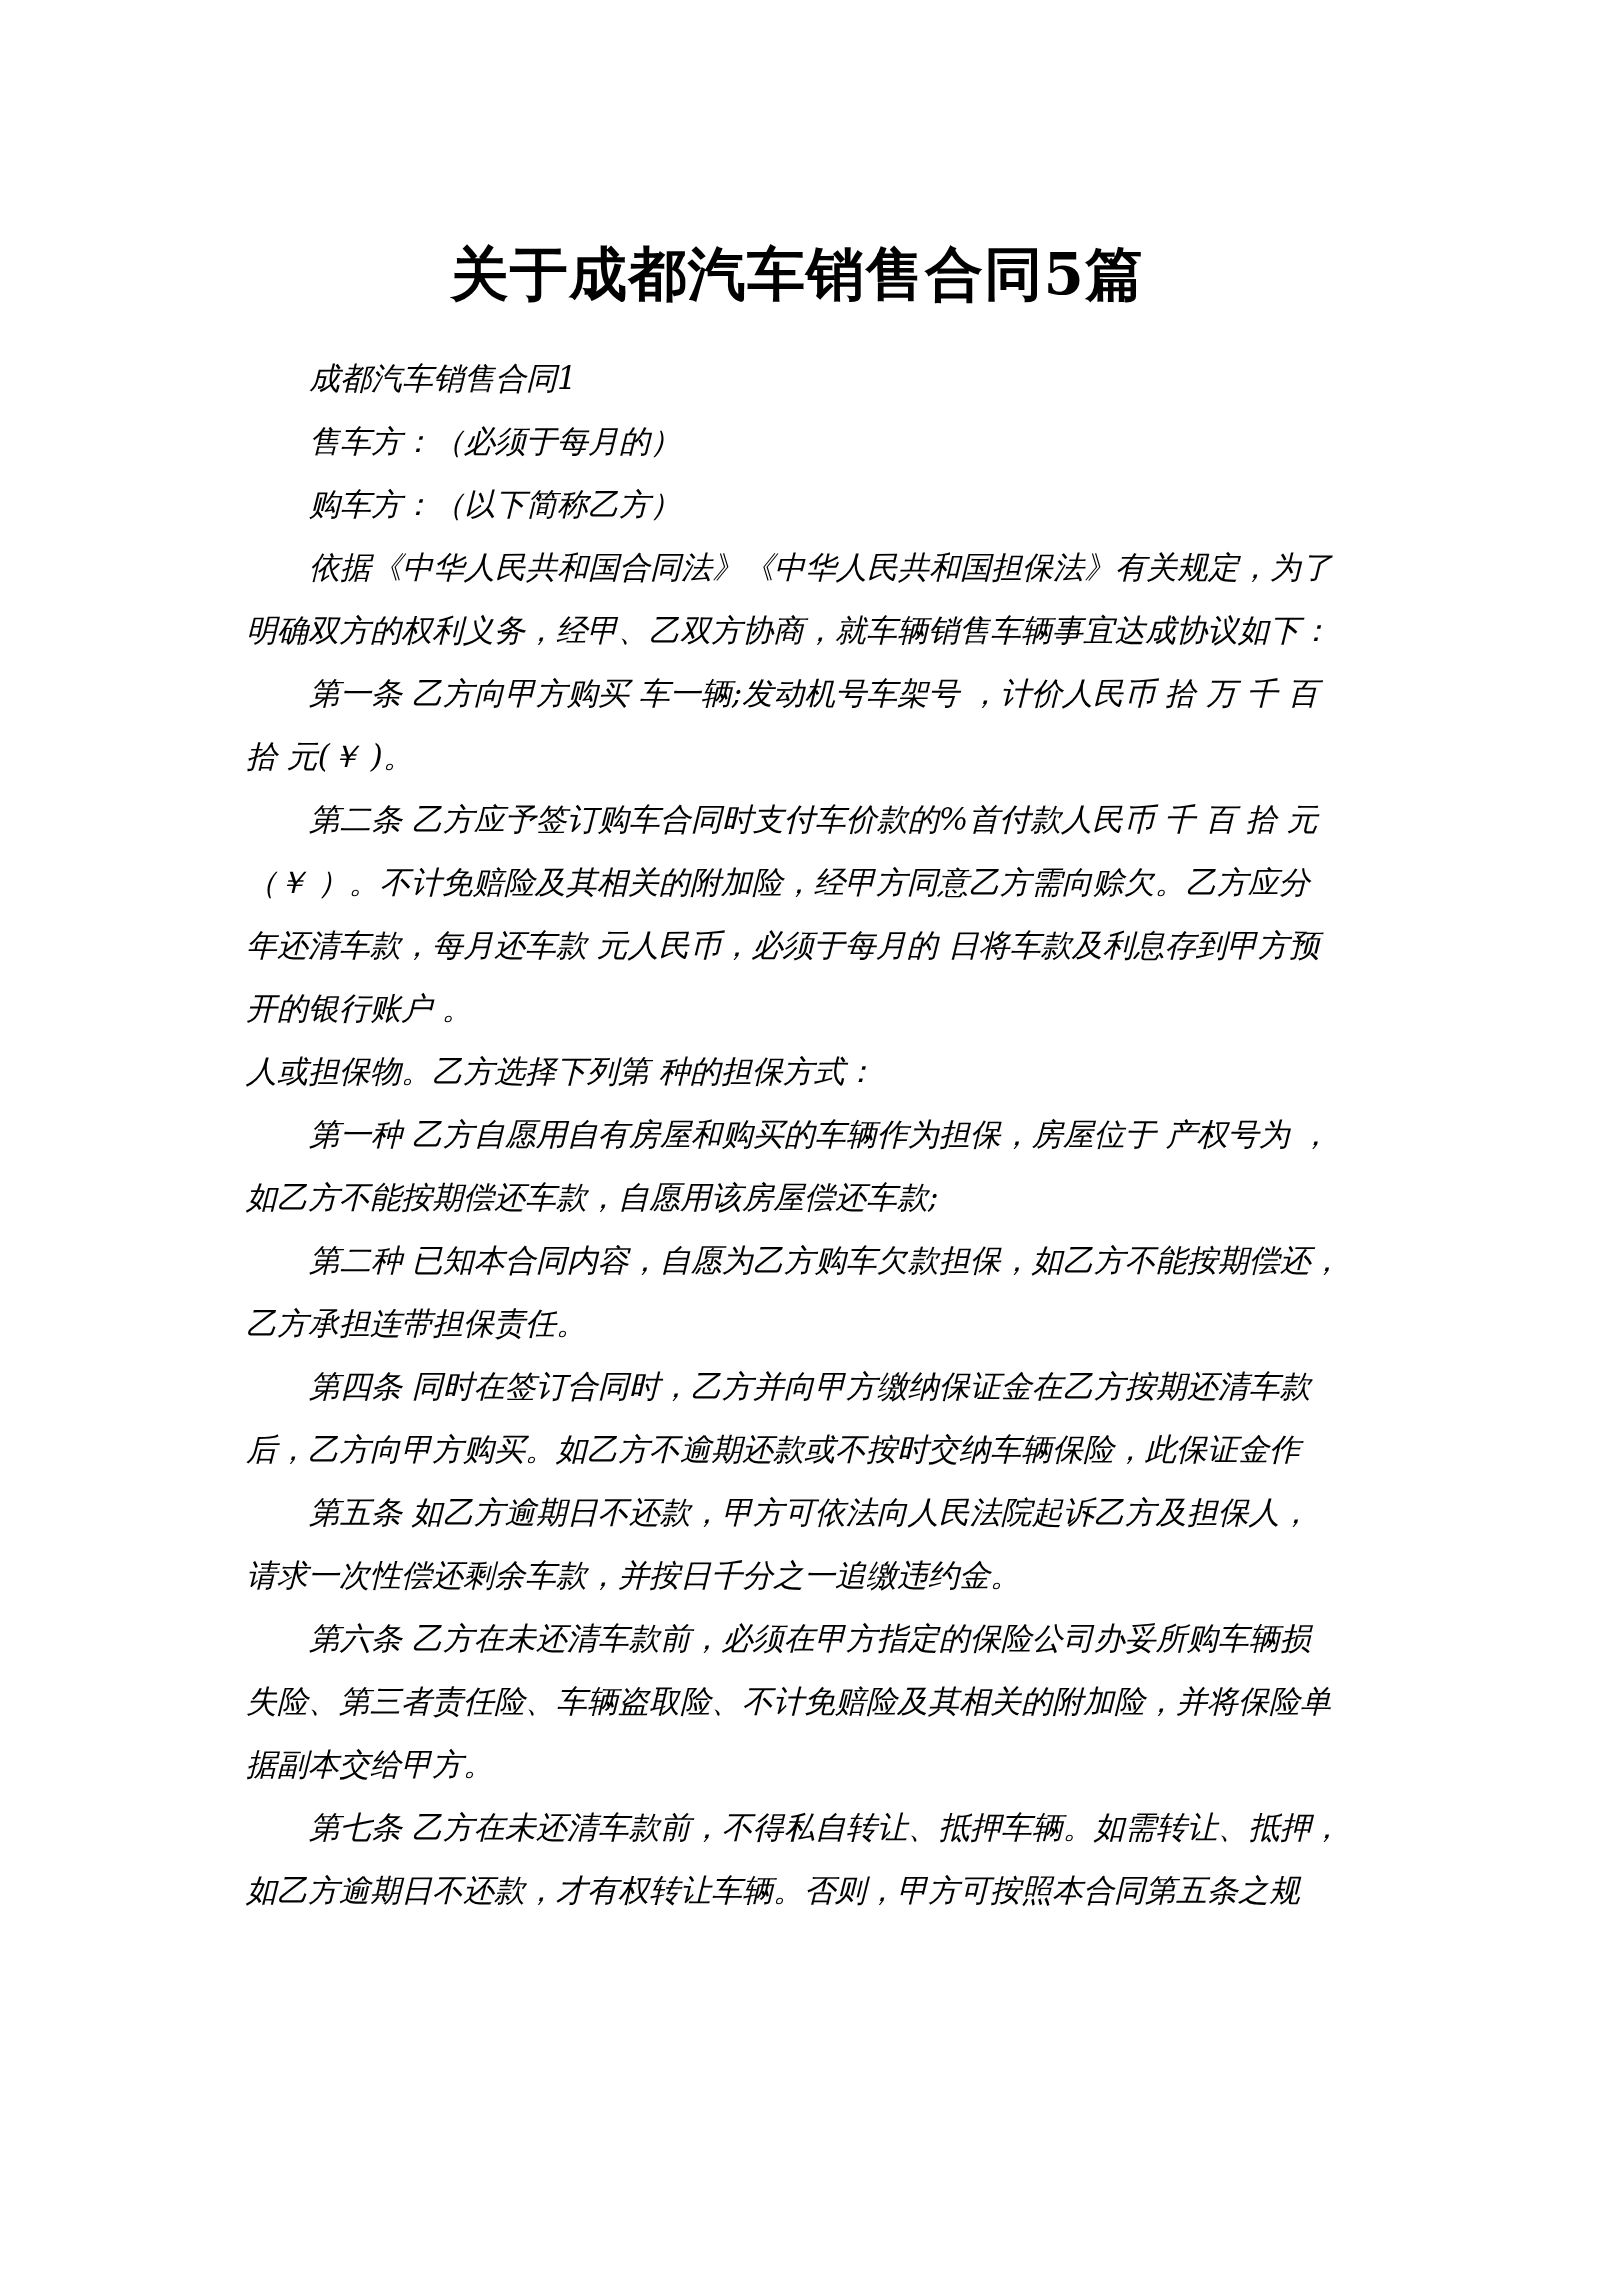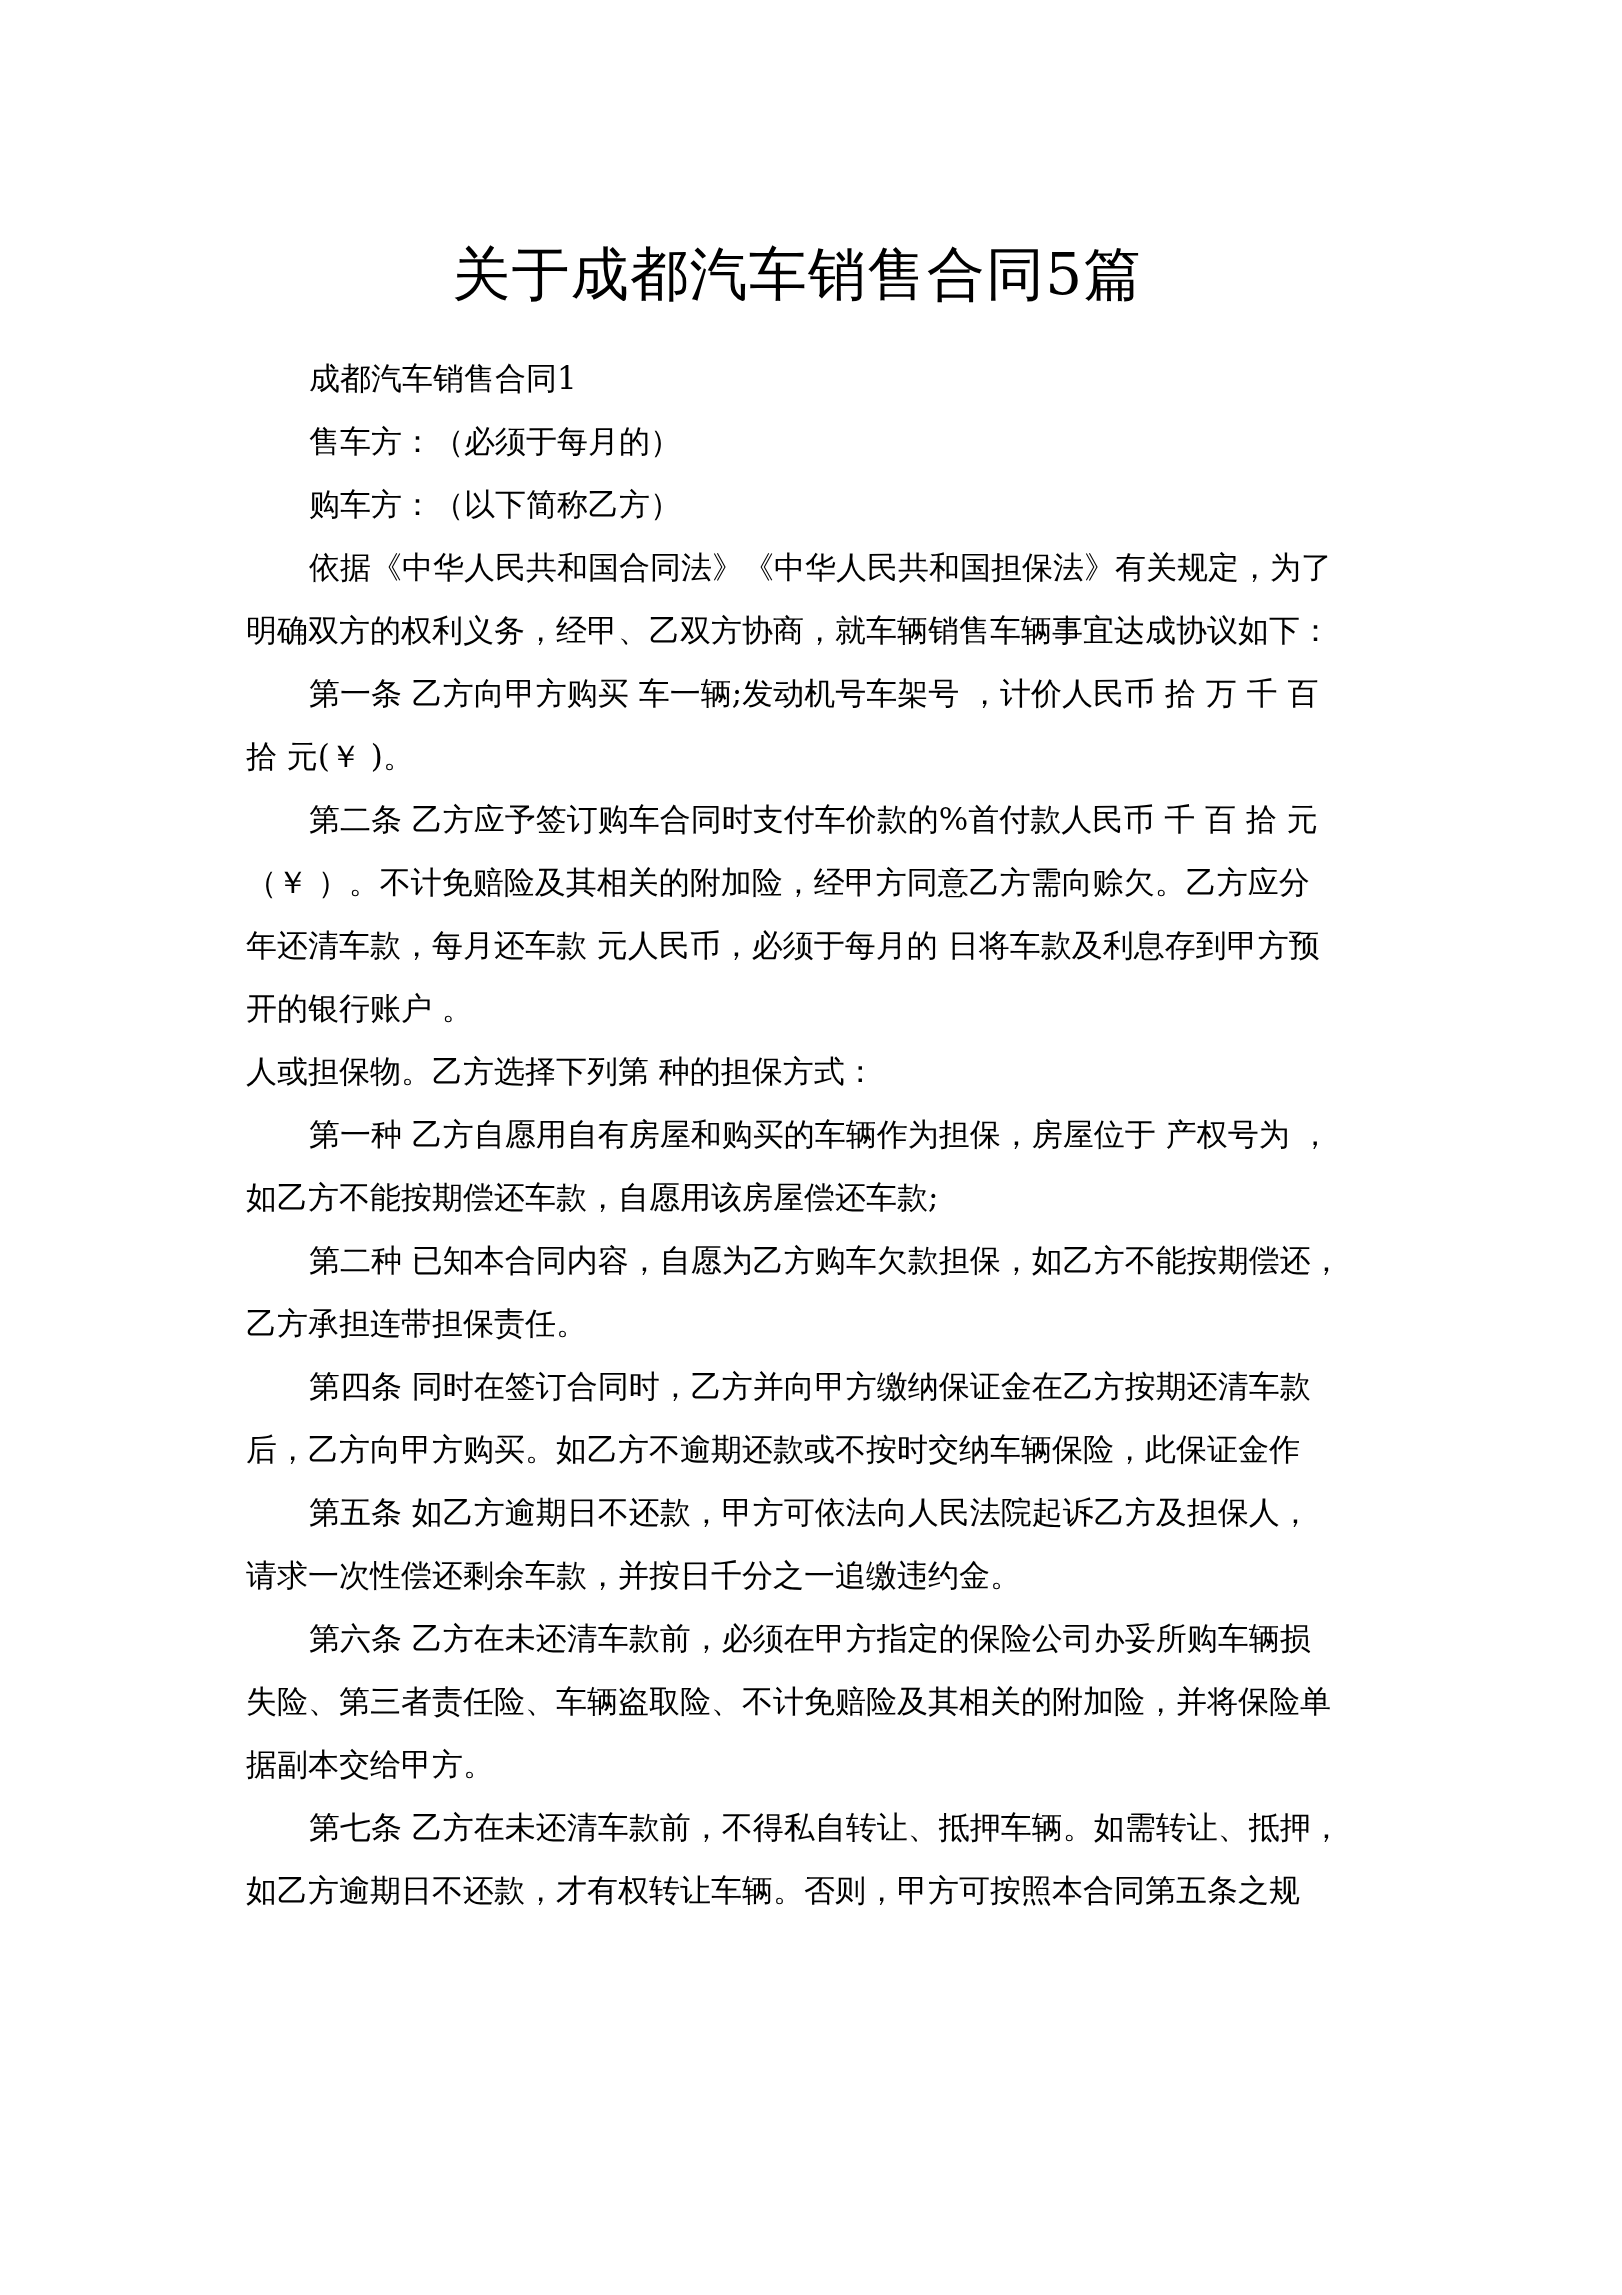--- a/index.html
+++ b/index.html
@@ -25,33 +25,34 @@
   }
   .title {
     position: absolute;
     left: 0;
     top: 196px;
     width: 1595px;
     text-align: center;
     font-size: 58px;
     line-height: 79px;
     letter-spacing: 1.3px;
-    font-weight: normal;
+    font-weight: bold;
   }
   .body {
     position: absolute;
     left: 246px;
     top: 347px;
     width: 1152px;
   }
   .para {
     font-size: 31px;
     line-height: 63px;
     margin: 0;
     white-space: nowrap;
+    font-style: italic;
   }
   .line {
     display: block;
     height: 63px;
   }
   .indent {
     padding-left: 63px;
   }
 </style>
 </head>

